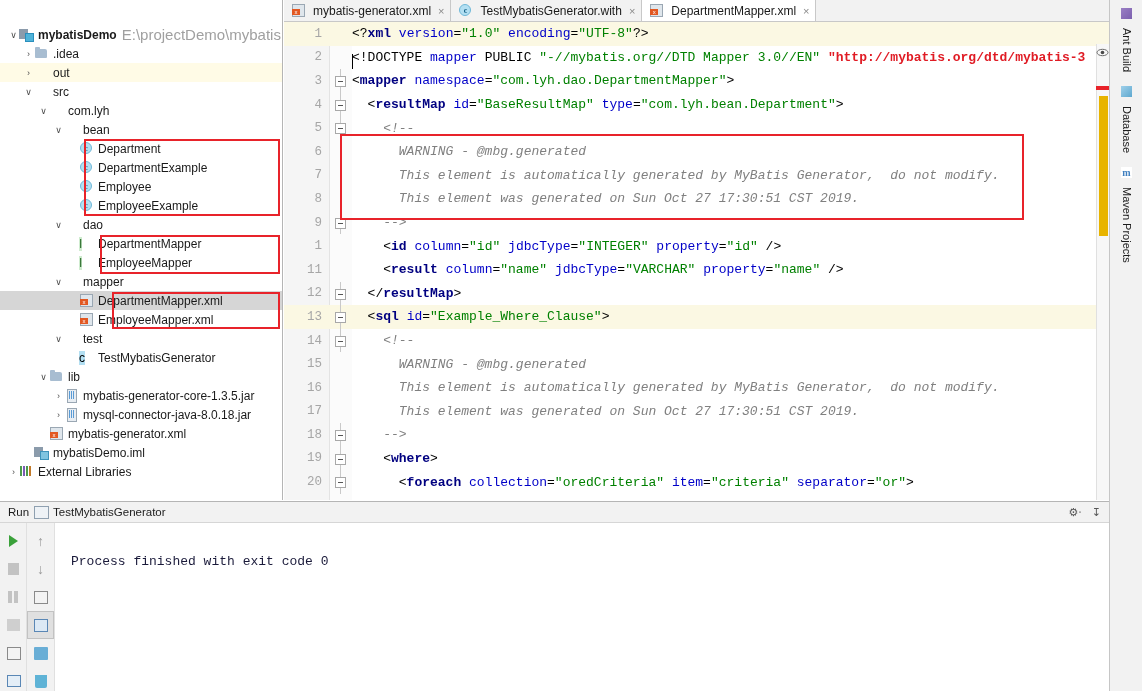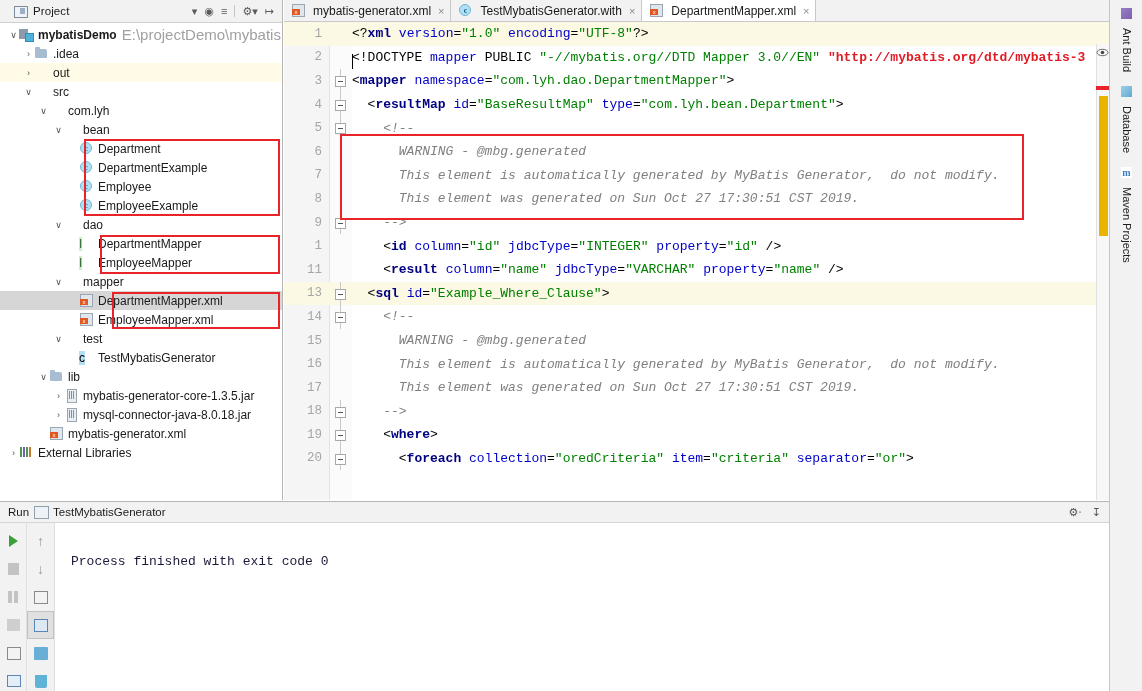--- a/index.html
+++ b/index.html
@@ -206,32 +206,20 @@
   .ic-trash { width:12px;height:13px;background:#5fb3d6;border-radius:0 0 2px 2px;}
   .ic-gray { width:13px;height:12px;background:#cfcfcf;}
   .ic-win  { width:14px;height:12px;border:1px solid #5a87b5;background:#e4eef7;}
 </style>
 </head>
 <body>
 
 <div id="app">
 
   <div id="project-panel">
-    <div id="project-header">
-      <span class="ph-icon"></span>
-      <span id="project-title">Project</span>
-      <span class="ph-tools">
-        <span>▾</span>
-        <span>◉</span>
-        <span>≡</span>
-        <span class="ph-sep"></span>
-        <span>⚙▾</span>
-        <span>↦</span>
-      </span>
-    </div>
     <div id="tree">
         <div class="row" style="padding-left: 8px;">
           <span class="arrow">∨</span>
           <span class="ico module"></span>
           <span class="lbl bold">mybatisDemo</span>
           <span class="sublbl">E:\projectDemo\mybatisDem</span>
         </div>
         <div class="row" style="padding-left: 23px;">
           <span class="arrow">›</span>
           <span class="ico folder"></span>
@@ -337,20 +325,25 @@
         </div>
         <div class="row" style="padding-left: 53px;">
           <span class="arrow">›</span>
           <span class="ico jar"></span>
           <span class="lbl">mysql-connector-java-8.0.18.jar</span>
         </div>
         <div class="row" style="padding-left: 38px;">
           <span class="arrow none"></span>
           <span class="ico xml"></span>
           <span class="lbl">mybatis-generator.xml</span>
+        </div>
+        <div class="row" style="padding-left: 23px;">
+          <span class="arrow none"></span>
+          <span class="ico iml"></span>
+          <span class="lbl">mybatisDemo.iml</span>
         </div>
         <div class="row" style="padding-left: 8px;">
           <span class="arrow">›</span>
           <span class="ico extlib"></span>
           <span class="lbl">External Libraries</span>
         </div>
       </div>
 
     <div class="redbox" style="left:84px;top:139px;width:196px;height:77px;"></div>
     <div class="redbox" style="left:100px;top:235px;width:180px;height:39px;"></div>
@@ -440,20 +433,28 @@
           </div>
           <div class="cline">
             <span class="lnum">1</span>
             <span class="fold"></span>
             <span class="ctext"><span class="t-punct">    &lt;</span><span class="t-tag">id</span><span class="t-punct"> </span><span class="t-attr">column</span><span class="t-punct">=</span><span class="t-val">"id"</span><span class="t-punct"> </span><span class="t-attr">jdbcType</span><span class="t-punct">=</span><span class="t-val">"INTEGER"</span><span class="t-punct"> </span><span class="t-attr">property</span><span class="t-punct">=</span><span class="t-val">"id"</span><span class="t-punct"> /&gt;</span></span>
           </div>
           <div class="cline">
             <span class="lnum">11</span>
             <span class="fold"></span>
             <span class="ctext"><span class="t-punct">    &lt;</span><span class="t-tag">result</span><span class="t-punct"> </span><span class="t-attr">column</span><span class="t-punct">=</span><span class="t-val">"name"</span><span class="t-punct"> </span><span class="t-attr">jdbcType</span><span class="t-punct">=</span><span class="t-val">"VARCHAR"</span><span class="t-punct"> </span><span class="t-attr">property</span><span class="t-punct">=</span><span class="t-val">"name"</span><span class="t-punct"> /&gt;</span></span>
+          </div>
+          <div class="cline">
+            <span class="lnum">12</span>
+            <span class="fold">
+              <span class="fline"></span>
+              <span class="fbox"></span>
+            </span>
+            <span class="ctext"><span class="t-punct">  &lt;/</span><span class="t-tag">resultMap</span><span class="t-punct">&gt;</span></span>
           </div>
           <div class="cline hl">
             <span class="lnum">13</span>
             <span class="fold">
               <span class="fline"></span>
               <span class="fbox"></span>
             </span>
             <span class="ctext"><span class="t-punct">  &lt;</span><span class="t-tag">sql</span><span class="t-punct"> </span><span class="t-attr">id</span><span class="t-punct">=</span><span class="t-val">"Example_Where_Clause"</span><span class="t-punct">&gt;</span></span>
           </div>
           <div class="cline">

